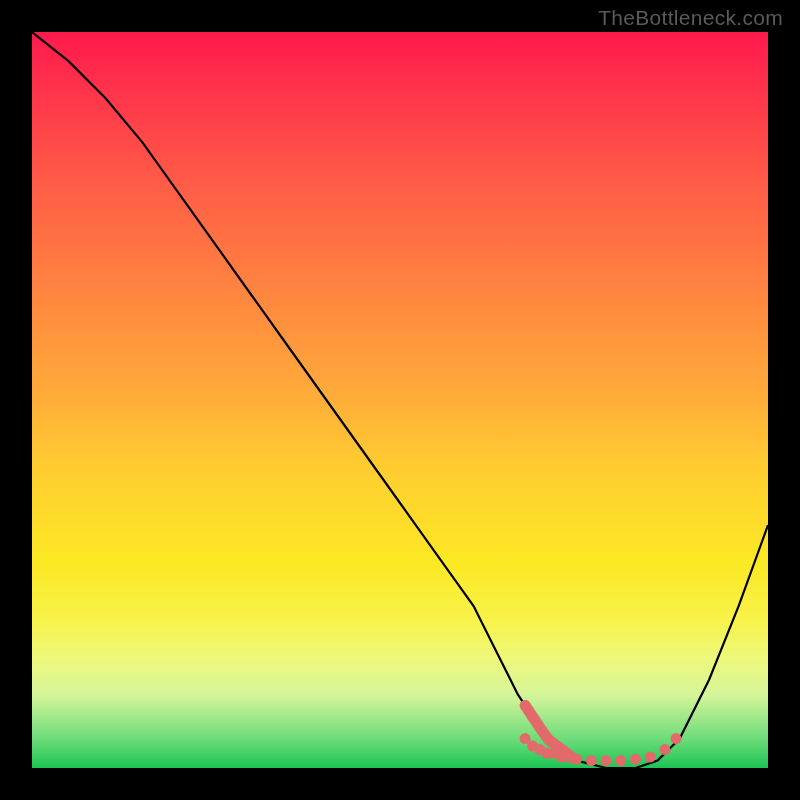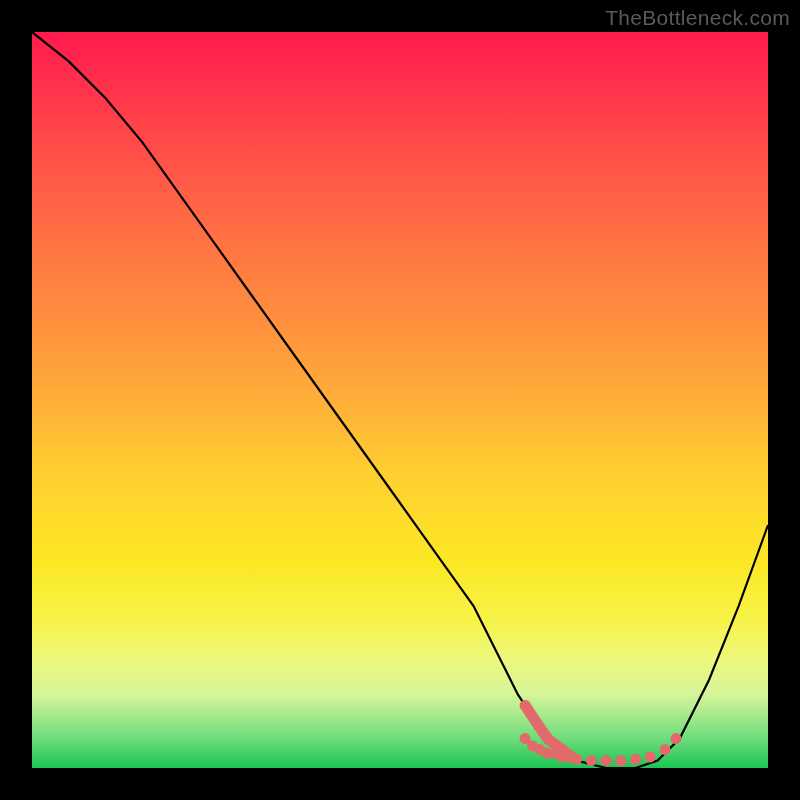--- a/index.html
+++ b/index.html
@@ -6,21 +6,21 @@
   body {
     width: 800px;
     height: 800px;
     background: #000;
     position: relative;
     font-family: Arial, sans-serif;
   }
   .watermark {
     position: absolute;
     top: 6px;
-    right: 10px;
+    right: 17px;
     color: #5a5a5a;
     font-size: 21px;
     font-weight: 500;
     letter-spacing: 0.3px;
     z-index: 10;
   }
   .plot-area {
     position: absolute;
     left: 32px;
     top: 32px;

